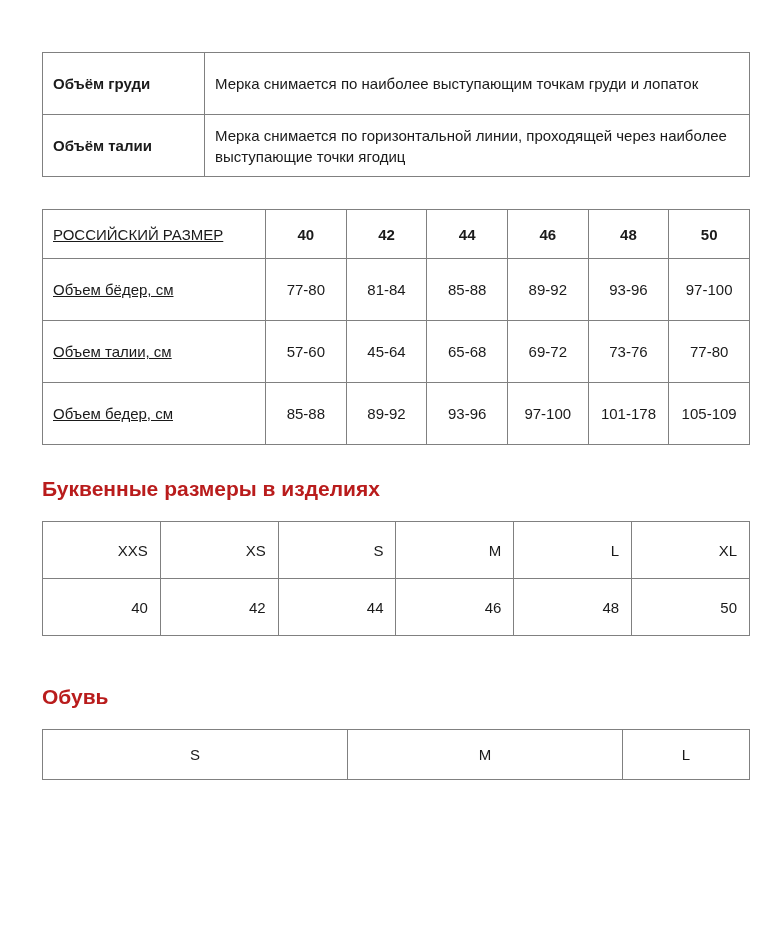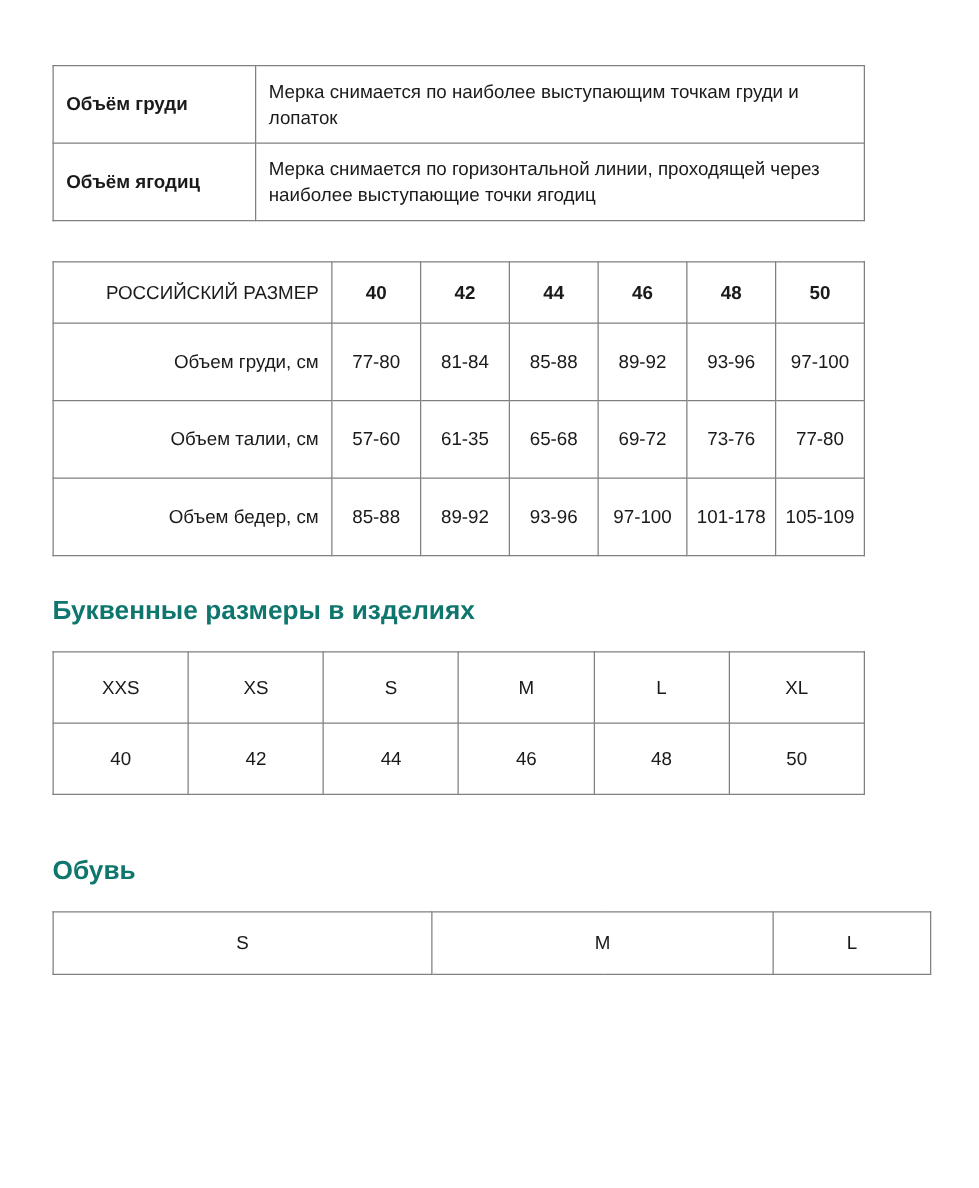--- a/index.html
+++ b/index.html
@@ -10,55 +10,55 @@
   }
   .page {
     width: 783px;
     height: 950px;
     background: #ffffff;
     padding: 52px 39px 0 42px;
     overflow: hidden;
   }
   table {
     border-collapse: collapse;
-    width: 650px;
+    width: 708px;
     table-layout: fixed;
     font-size: 15px;
     color: #1a1a1a;
   }
   td, th {
     border: 1px solid #808080;
     font-weight: normal;
     vertical-align: middle;
     line-height: 21px;
   }
 
   
   .measure-table td { height: 62px; padding: 8px 10px; text-align: left; }
   .measure-table .col-label { width: 162px; }
   .measure-table .cell-label { font-weight: bold; }
 
   
   .ru-size-table th, .ru-size-table td { height: 49px; padding: 4px 10px; }
   .ru-size-table .col-first { width: 223px; }
-  .ru-size-table .cell-first { text-align: right; }
+  .ru-size-table .cell-first { text-align: left; text-decoration: underline; }
   .ru-size-table th.size-head { font-weight: bold; text-align: center; }
   .ru-size-table td.val { text-align: center; padding: 20px 2px; }
 
   
   .section-heading {
     font-size: 21px;
     font-weight: bold;
-    color: #0f766e;
+    color: #b91c1c;
     margin: 31px 0 20px 0;
     line-height: 25px;
   }
 
   
-  .letter-table td { height: 57px; padding: 4px 12px; text-align: center; }
+  .letter-table td { height: 57px; padding: 4px 12px; text-align: right; }
 
   
   .shoe-table th, .shoe-table td { height: 50px; text-align: center; padding: 4px 2px; }
   .shoe-table .c1 { width: 165px; }
   .shoe-table .c2 { width: 138px; }
   .shoe-table .c3 { width: 137px; }
   .shoe-table .c4 { width: 136px; }
   .shoe-table .c5 { width: 126px; }
 </style>
 </head>
@@ -70,21 +70,21 @@
     <colgroup>
         <col class="col-label">
         <col>
       </colgroup>
     <tbody>
       <tr>
         <td class="cell-label">Объём груди</td>
         <td class="cell-desc">Мерка снимается по наиболее выступающим точкам груди и лопаток</td>
       </tr>
       <tr>
-        <td class="cell-label">Объём ягодиц</td>
+        <td class="cell-label">Объём талии</td>
         <td class="cell-desc">Мерка снимается по горизонтальной линии, проходящей через наиболее выступающие точки ягодиц</td>
       </tr>
     </tbody>
   </table>
 
   <table class="ru-size-table" style="margin-top:32px">
     <colgroup>
         <col class="col-first">
         <col>
         <col>
@@ -97,32 +97,32 @@
       <tr>
         <th class="cell-first">РОССИЙСКИЙ РАЗМЕР</th>
         <th class="size-head">40</th>
         <th class="size-head">42</th>
         <th class="size-head">44</th>
         <th class="size-head">46</th>
         <th class="size-head">48</th>
         <th class="size-head">50</th>
       </tr>
       <tr>
-        <td class="cell-first">Объем груди, см</td>
+        <td class="cell-first">Объем бёдер, см</td>
         <td class="val">77-80</td>
         <td class="val">81-84</td>
         <td class="val">85-88</td>
         <td class="val">89-92</td>
         <td class="val">93-96</td>
         <td class="val">97-100</td>
       </tr>
       <tr>
         <td class="cell-first">Объем талии, см</td>
         <td class="val">57-60</td>
-        <td class="val">61-35</td>
+        <td class="val">45-64</td>
         <td class="val">65-68</td>
         <td class="val">69-72</td>
         <td class="val">73-76</td>
         <td class="val">77-80</td>
       </tr>
       <tr>
         <td class="cell-first">Объем бедер, см</td>
         <td class="val">85-88</td>
         <td class="val">89-92</td>
         <td class="val">93-96</td>

